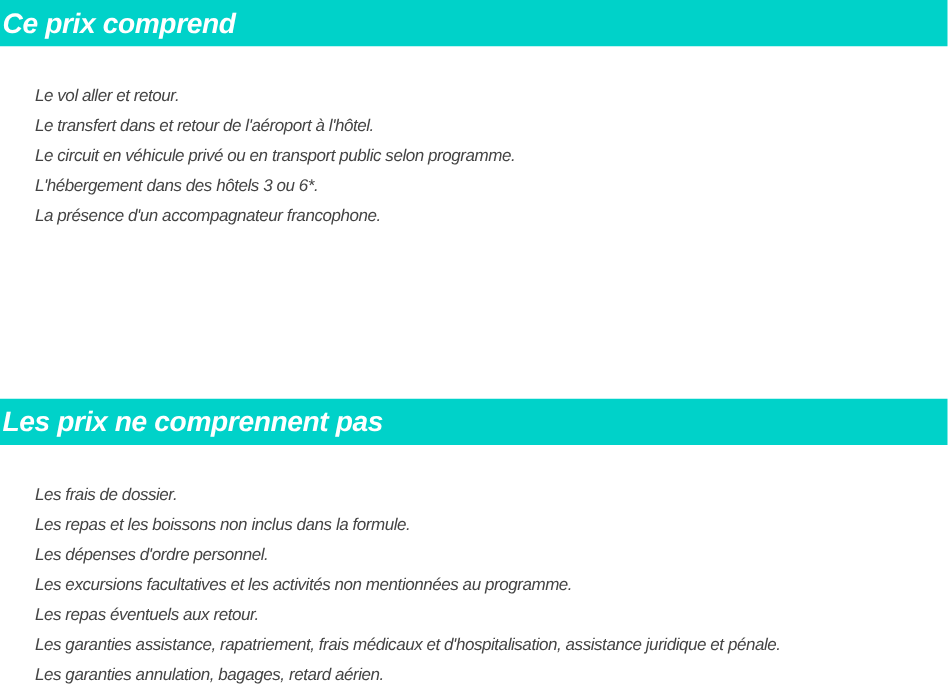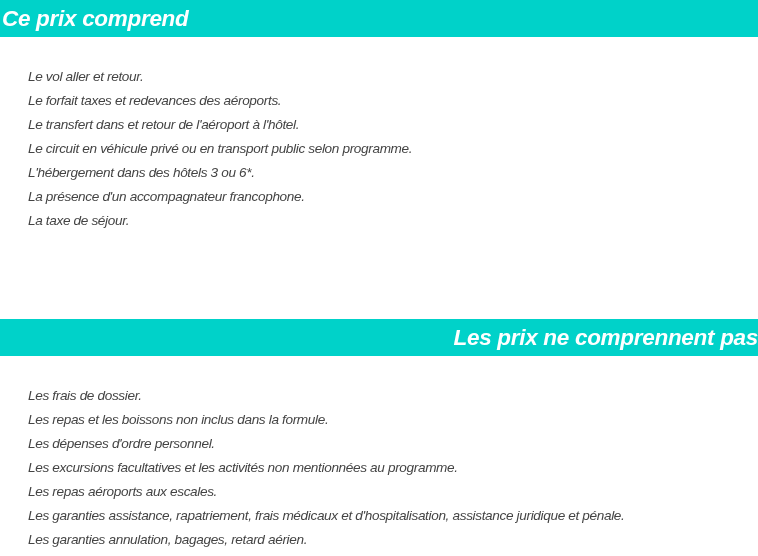--- a/index.html
+++ b/index.html
@@ -44,43 +44,41 @@
       color: #444444;
       font-style: italic;
       font-size: 13.6px;
       line-height: 24px;
       height: 24px;
       white-space: nowrap;
       letter-spacing: -0.35px;
     }
     #header-1 { top: 0; }
     #list-1 { top: 53px; }
-    #header-2 { top: 319px; text-align: right; }
+    #header-2 { top: 319px; }
     #list-2 { top: 372px; }
   </style>
 </head>
 <body>
 
 <div class="section-header" id="header-1">
   <h2 class="section-title">Ce prix comprend</h2>
 </div>
 <ul class="items" id="list-1">
   <li class="item">Le vol aller et retour.</li>
-  <li class="item">Le forfait taxes et redevances des aéroports.</li>
   <li class="item">Le transfert dans et retour de l'aéroport à l'hôtel.</li>
   <li class="item">Le circuit en véhicule privé ou en transport public selon programme.</li>
   <li class="item">L'hébergement dans des hôtels 3 ou 6*.</li>
   <li class="item">La présence d'un accompagnateur francophone.</li>
-  <li class="item">La taxe de séjour.</li>
 </ul>
 
 <div class="section-header" id="header-2">
   <h2 class="section-title">Les prix ne comprennent pas</h2>
 </div>
 <ul class="items" id="list-2">
   <li class="item">Les frais de dossier.</li>
   <li class="item">Les repas et les boissons non inclus dans la formule.</li>
   <li class="item">Les dépenses d'ordre personnel.</li>
   <li class="item">Les excursions facultatives et les activités non mentionnées au programme.</li>
-  <li class="item">Les repas aéroports aux escales.</li>
+  <li class="item">Les repas éventuels aux retour.</li>
   <li class="item">Les garanties assistance, rapatriement, frais médicaux et d'hospitalisation, assistance juridique et pénale.</li>
   <li class="item">Les garanties annulation, bagages, retard aérien.</li>
 </ul>
 
 </body></html>

